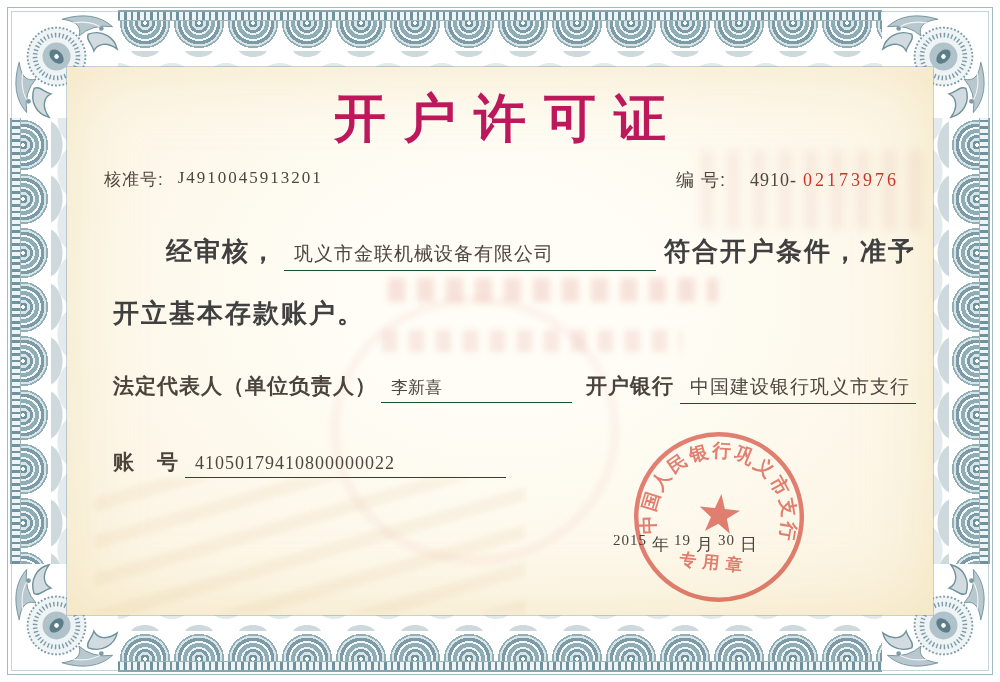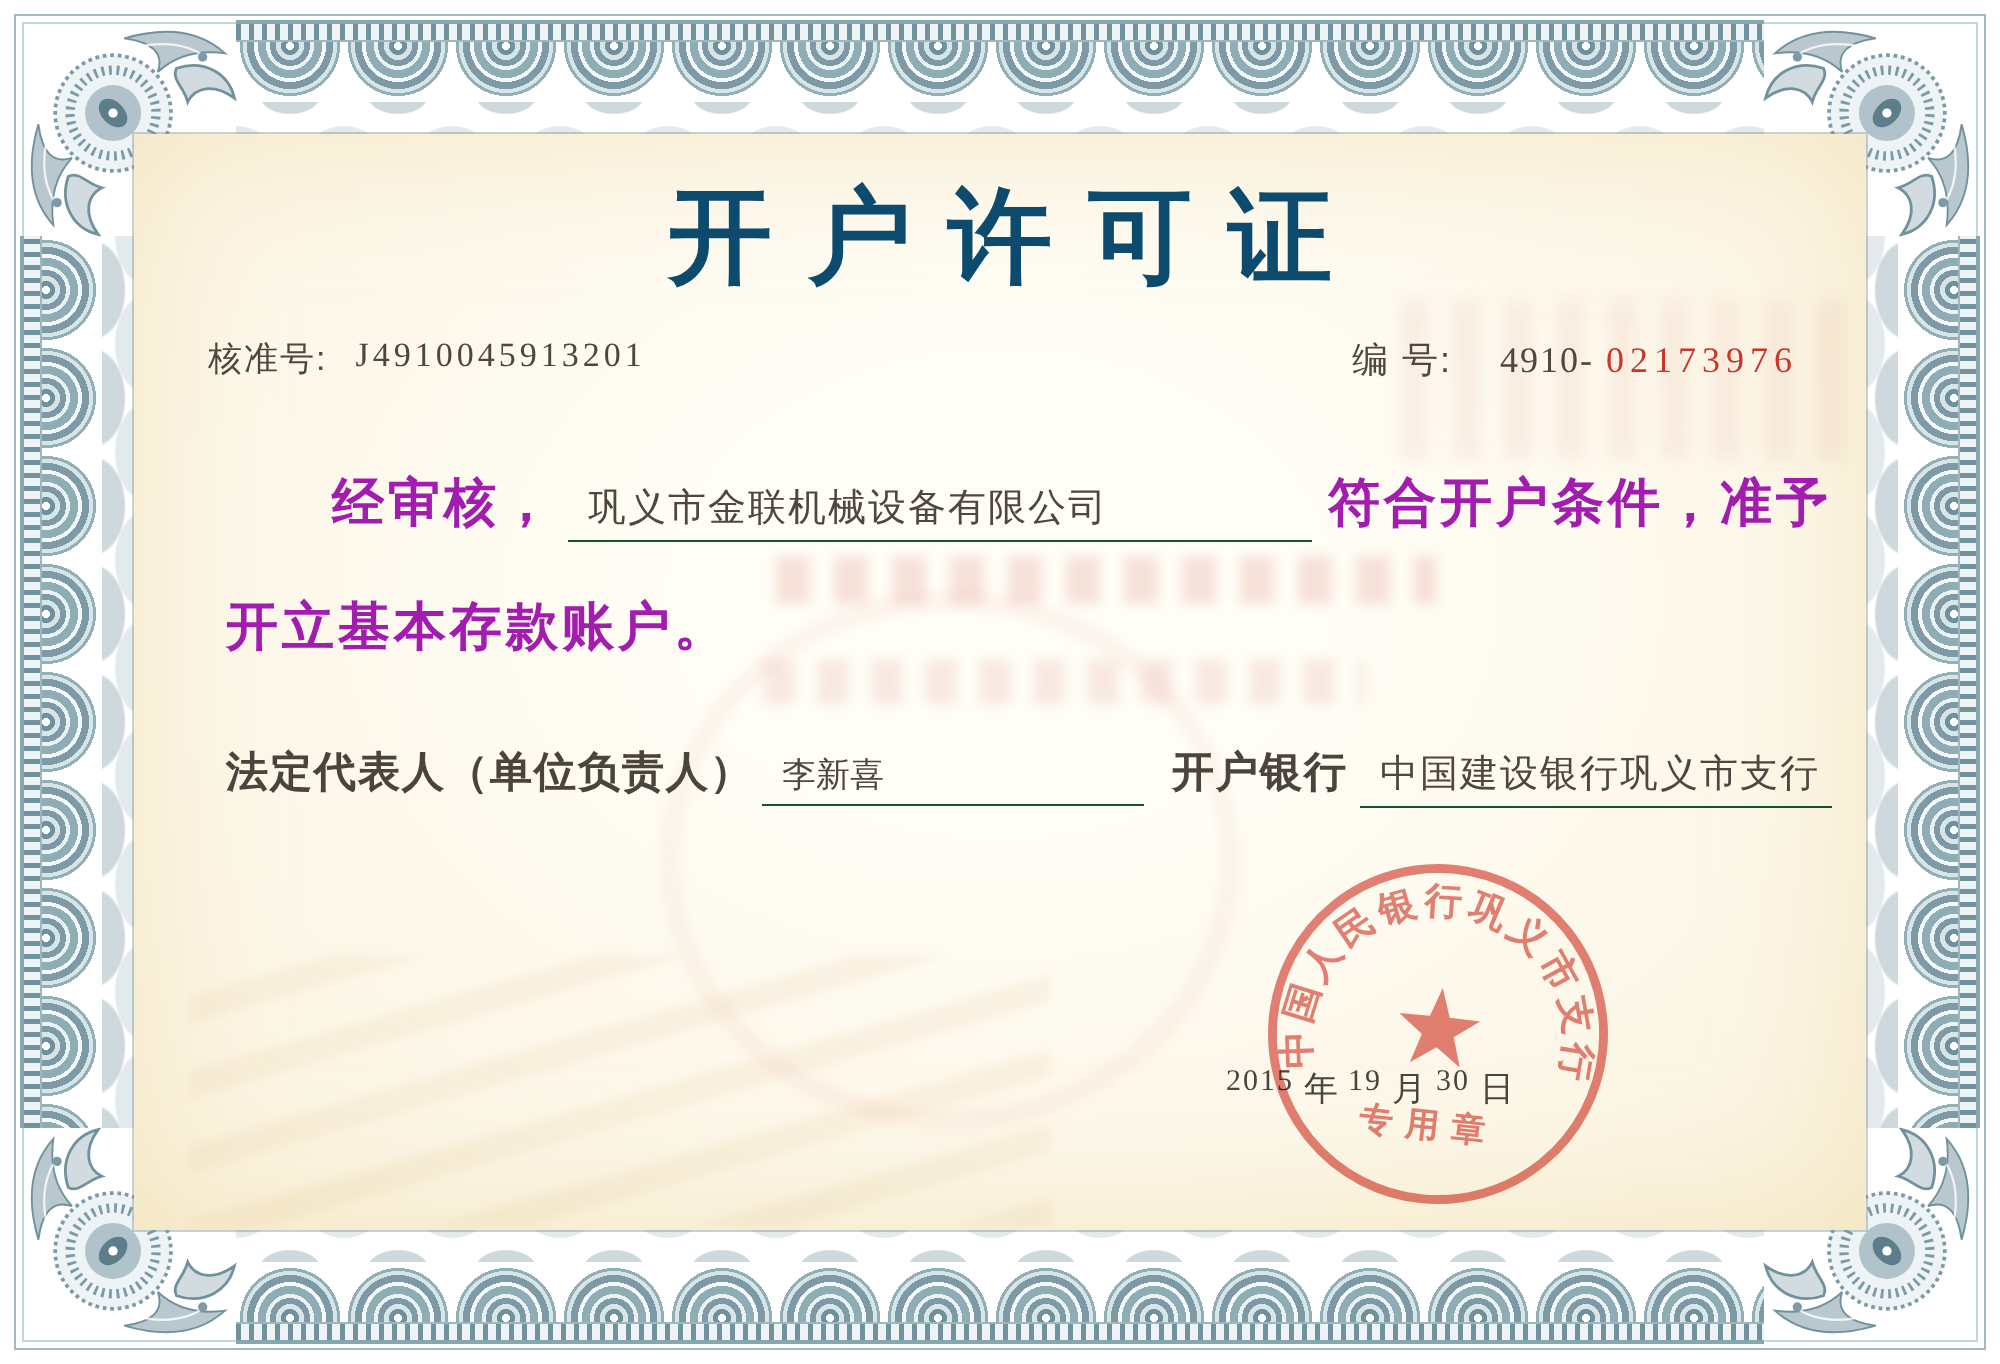--- a/index.html
+++ b/index.html
@@ -70,31 +70,31 @@
     background:repeating-linear-gradient(-16deg,rgba(224,186,130,.12) 0 13px,rgba(224,186,130,0) 13px 36px);
     filter:blur(2px);}
   .wm4{top:150px;left:700px;width:230px;height:80px;
     background:repeating-linear-gradient(90deg,rgba(214,130,120,.10) 0 14px,rgba(214,130,120,0) 14px 26px);
     filter:blur(4px);}
 
   
   .serif{font-family:"Liberation Serif","DejaVu Serif",serif;}
   .title{position:absolute;left:0;right:0;top:84px;text-align:center;
     font-family:"Liberation Serif","DejaVu Serif",serif;font-weight:700;
-    font-size:52px;letter-spacing:18px;color:#0c4a6e;text-indent:18px;}
+    font-size:52px;letter-spacing:18px;color:#be185d;text-indent:18px;}
 
   .approval-row{position:absolute;left:104px;top:168px;font-size:17px;letter-spacing:1px;}
   .approval-value{font-family:"Liberation Serif","DejaVu Serif",serif;margin-left:14px;
     letter-spacing:2px;position:relative;top:-2px;}
 
   .serial-row{position:absolute;left:676px;top:168px;font-size:18px;letter-spacing:1px;}
   .serial-number{font-family:"Liberation Serif","DejaVu Serif",serif;letter-spacing:3px;margin-left:6px;}
 
   .line1{position:absolute;left:166px;right:84px;top:234px;display:flex;align-items:baseline;}
-  .big{font-size:26px;font-weight:700;letter-spacing:2px;color:#a21caf;white-space:nowrap;}
+  .big{font-size:26px;font-weight:700;letter-spacing:2px;color:#404040;white-space:nowrap;}
   .u-field{display:inline-block;border-bottom:1px solid #14532d;padding:0 6px 3px 10px;
     font-family:"Liberation Serif","DejaVu Serif",serif;white-space:nowrap;}
   .company{flex:1 1 auto;font-size:19px;letter-spacing:1px;margin:0 8px 0 6px;}
 
   .line2{position:absolute;left:113px;top:296px;}
 
   .row3{position:absolute;left:113px;right:84px;top:372px;display:flex;align-items:baseline;}
   .field-label{font-size:21px;font-weight:700;letter-spacing:1px;white-space:nowrap;color:#4b443d;}
   .legal-u{width:185px;font-size:17px;margin-left:4px;}
   .bank-label{margin-left:14px;}
@@ -214,20 +214,24 @@
 
   <div class="line2 big">开立基本存款账户。</div>
 
   <div class="row3">
     <span class="field-label">法定代表人（单位负责人）</span>
     <span class="u-field legal-u">李新喜</span>
     <span class="field-label bank-label">开户银行</span>
     <span class="u-field bank-u">中国建设银行巩义市支行</span>
   </div>
 
+  <div class="row4">
+    <span class="field-label">账　号</span>
+    <span class="u-field account-u">41050179410800000022</span>
+  </div>
 
   <div class="issue-date">
     <span class="dt-num">2015</span><span class="dt-unit">年</span><span class="dt-num">19</span><span class="dt-unit">月</span><span class="dt-num">30</span><span class="dt-unit">日</span>
   </div>
 
   <svg class="seal" viewBox="0 0 200 200">
     <circle cx="100" cy="100" r="93" fill="none" stroke="#d8564a" stroke-width="5"></circle>
     <path id="sealArc" d="M 32,128 A 72,72 0 1 1 168,128" fill="none"></path>
     <text font-size="21" fill="#d8564a" font-weight="700" letter-spacing="3" font-family="Liberation Serif, DejaVu Serif, serif">
       <textPath href="#sealArc" startOffset="2">中国人民银行巩义市支行</textPath>

